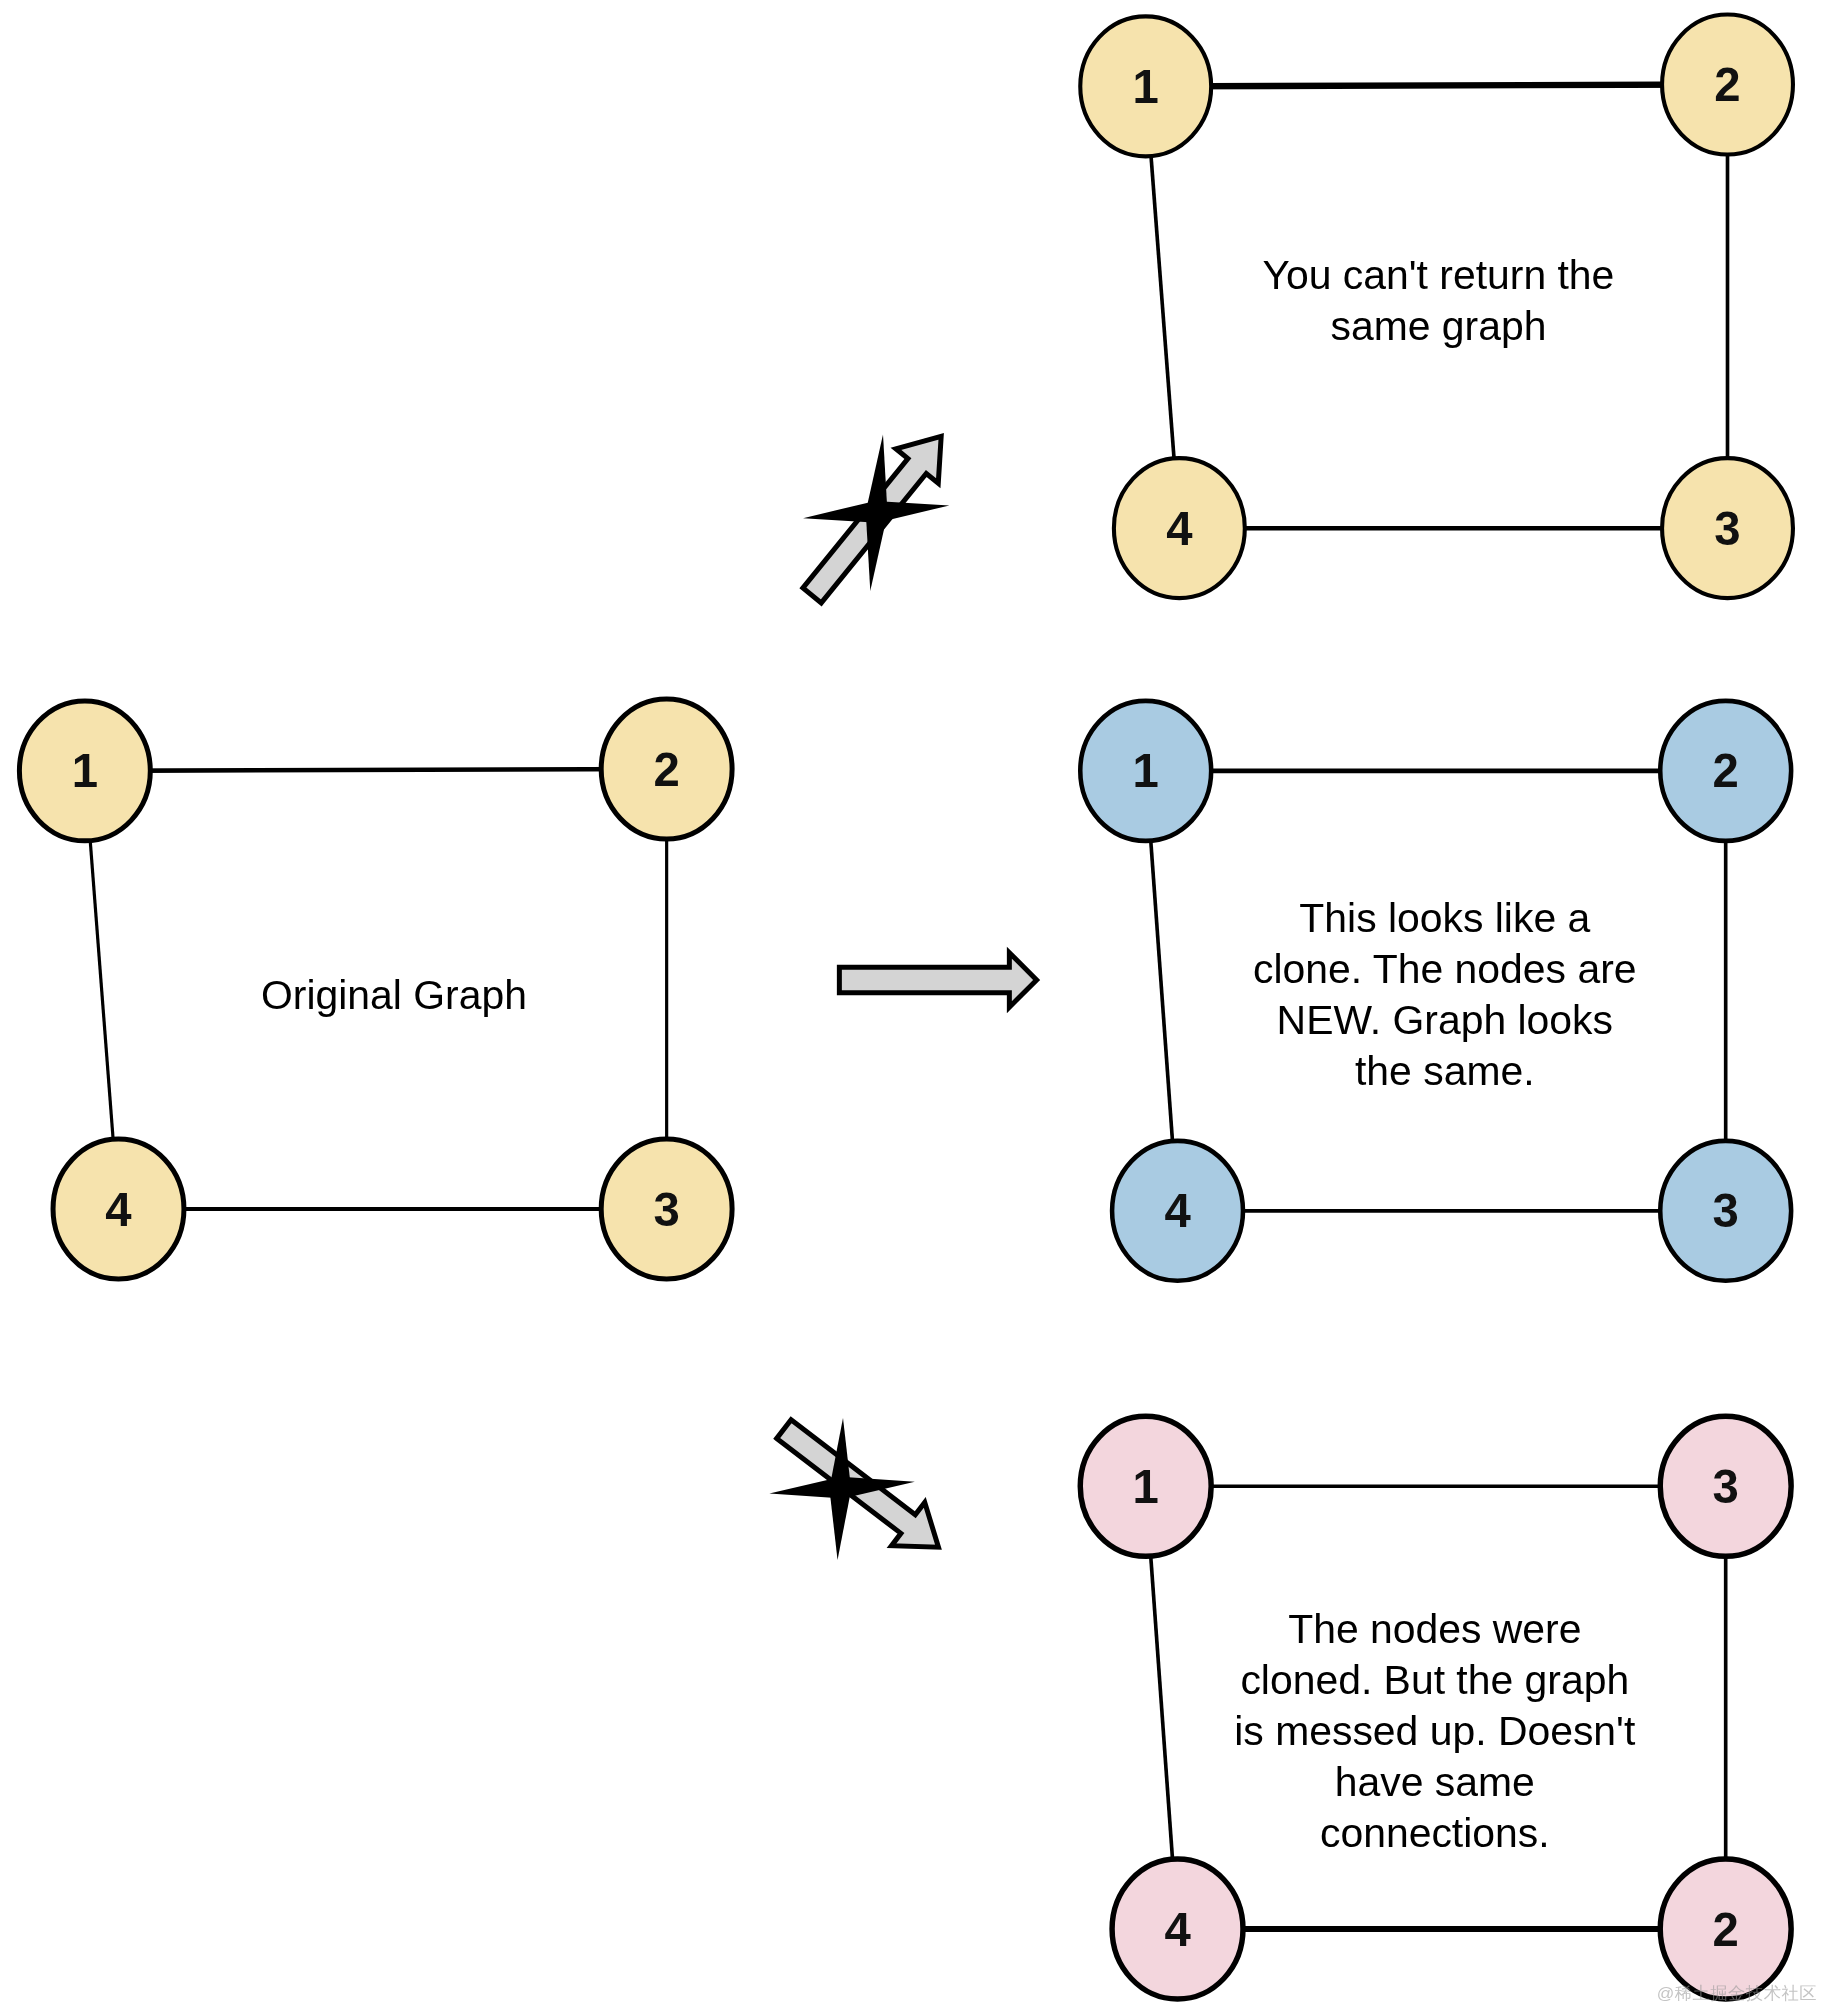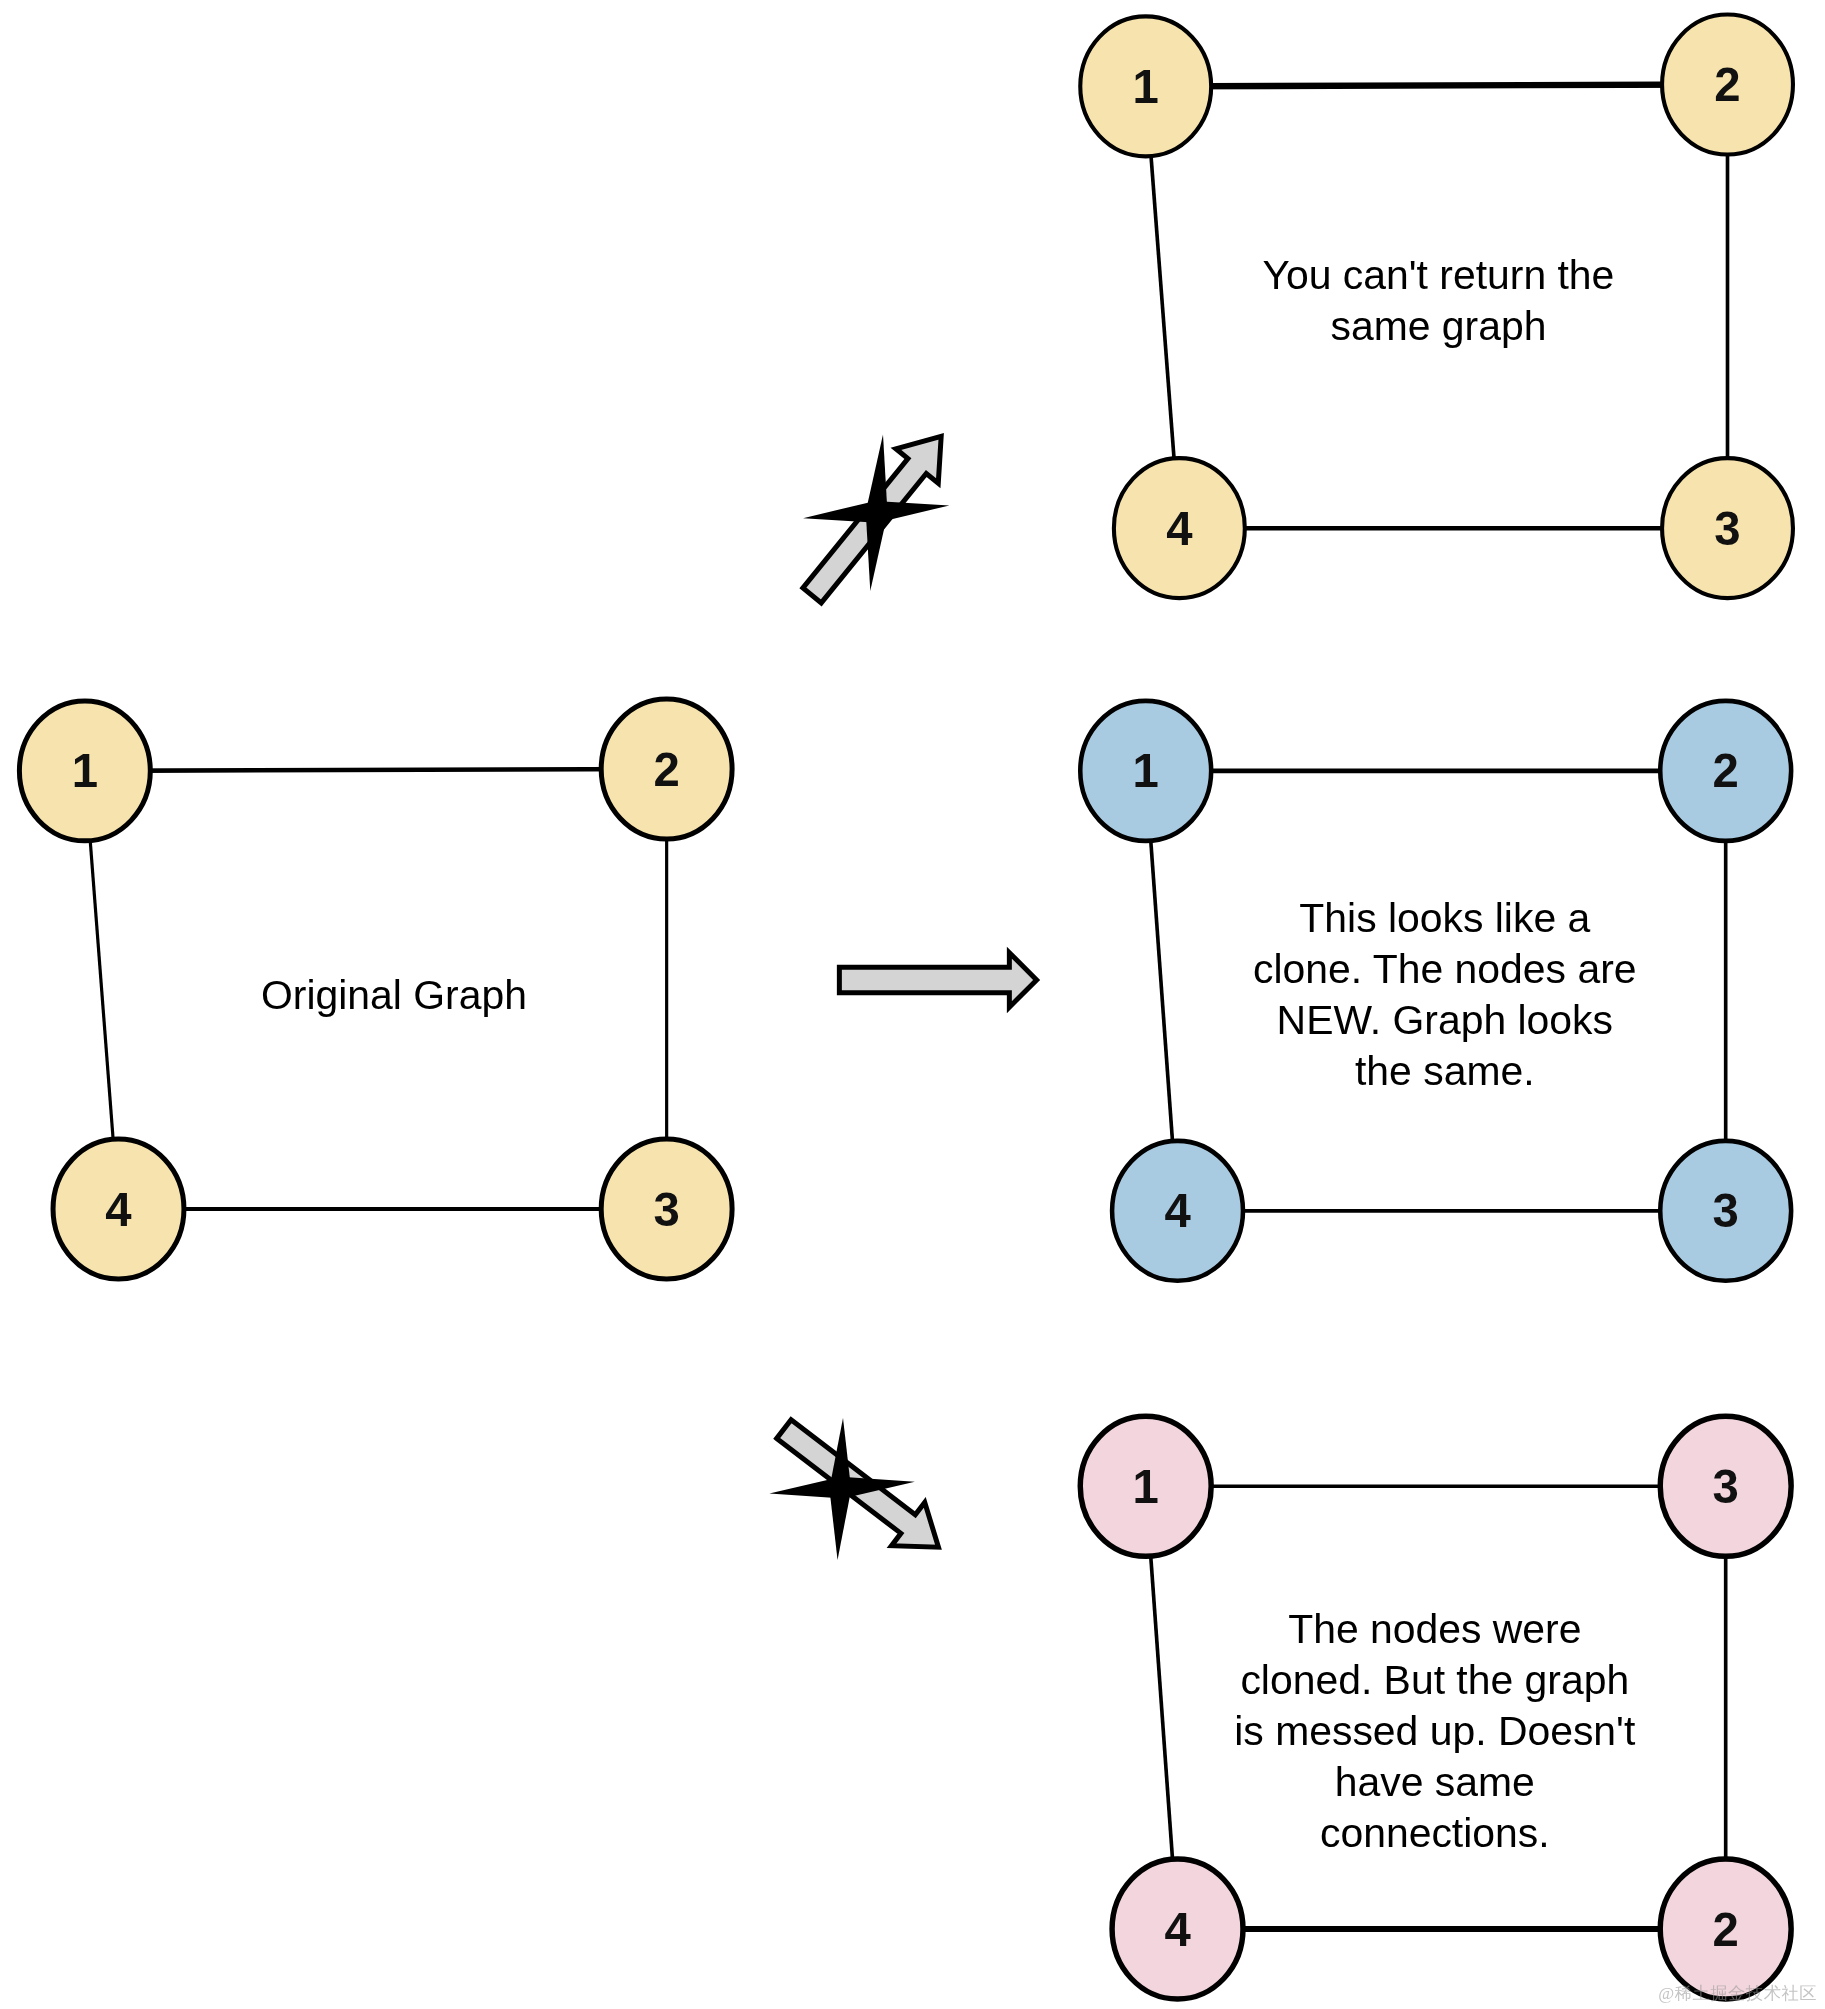--- a/index.html
+++ b/index.html
@@ -32,21 +32,21 @@
     font-size: 45px;
     fill: #000000;
   }
   .watermark {
     position: absolute;
     right: 9px;
     bottom: 3.6px;
     font-size: 17.3px;
     letter-spacing: 0.5px;
     opacity: 0.75;
-    font-family: Liberation Serif, serif;
+    font-family: Liberation Sans, sans-serif;
     pointer-events: none;
   }
 </style>
 </head>
 <body>
 
 <div class="stage">
   <svg id="diagram" class="diagram" width="1826" height="2009" viewBox="0 0 2008 2210">
       <rect x="0" y="0" width="2008" height="2210" fill="#ffffff"></rect>
       <g>

